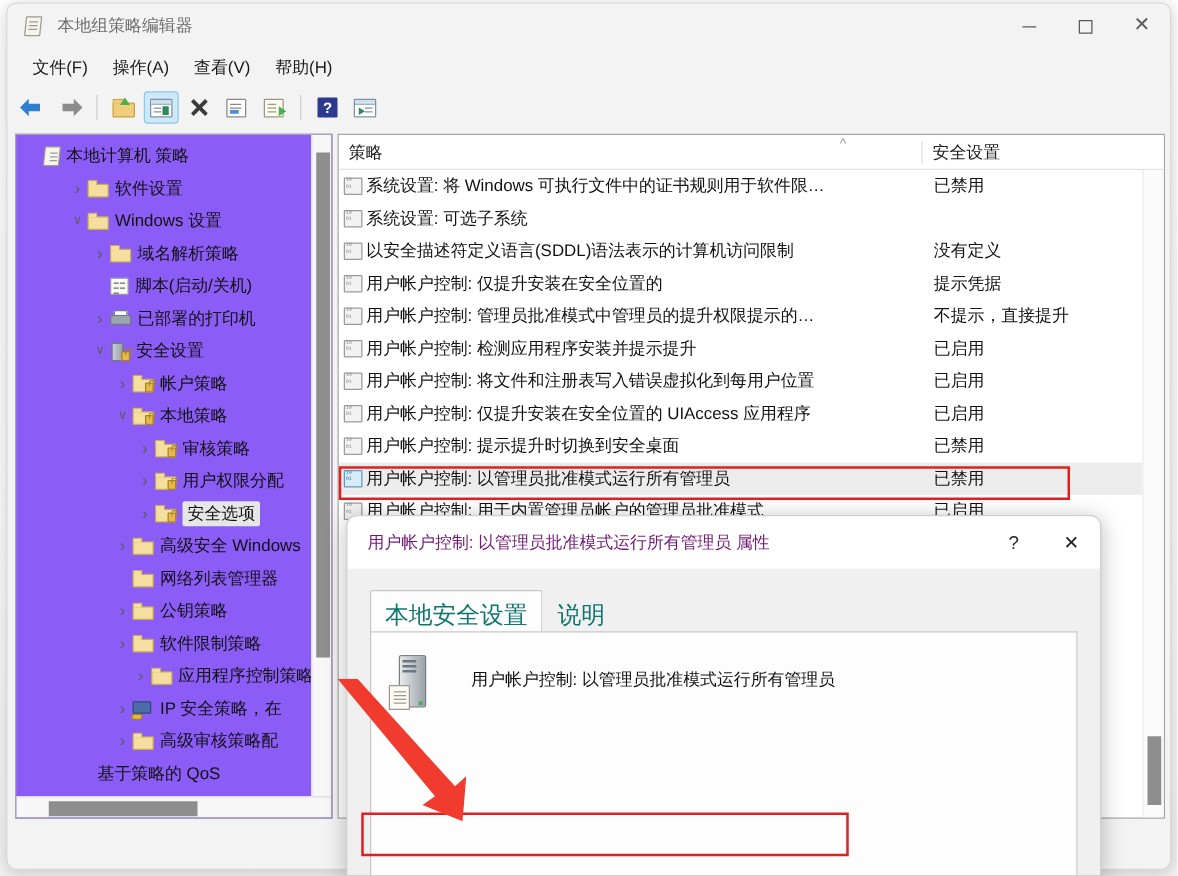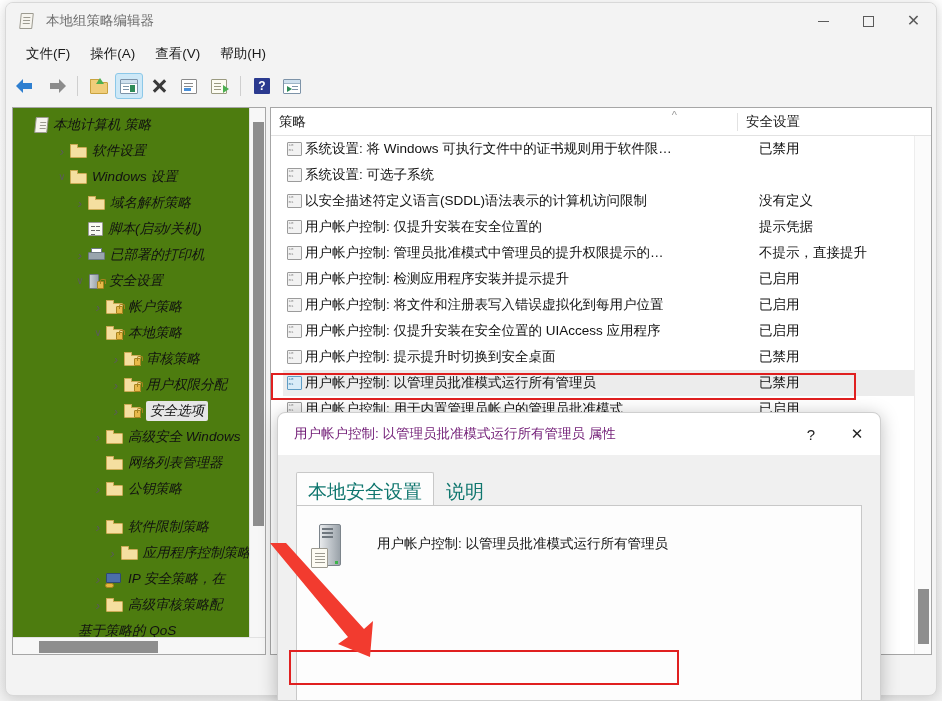--- a/index.html
+++ b/index.html
@@ -138,25 +138,25 @@
   
   .content {
     position:absolute; left:6px; top:104px;
     width:920px; height:548px;
     display:flex; gap:4px;
   }
 
   
   .tree-pane {
     width: 254px; height:100%;
-    background:#4d7c0f;
+    background:#8b5cf6;
     border:1px solid #a6a6a6;
     position:relative;
     overflow:hidden;
-    display:flex; flex-direction:column;font-style:italic;
+    display:flex; flex-direction:column;
   }
   .tree-scroll {
     flex:1; position:relative; overflow:hidden;
   }
   .tree-inner { padding:4px 0 0 0; }
   .tree-row {
     display:flex; align-items:center; height:26px;
     font-size:13.5px; color:#111; white-space:nowrap;
   }
   .tree-row .chev {
@@ -225,21 +225,21 @@
   .lh-col {
     font-size:13.5px; color:#1a1a1a; padding-left:8px; white-space:nowrap;
   }
   .lh-policy { width:466px; position:relative; }
   .lh-policy .sortmark {
     position:absolute; right:60px; top:-4px; color:#9a9a9a; font-size:11px;
   }
   .lh-setting { flex:1; border-left:1px solid #e2e2e2; }
 
   .list-body { flex:1; position:relative; overflow:hidden; }
-  .list-rows { position:absolute; left:12px; top:0; right:17px; }
+  .list-rows { position:absolute; left:0; top:0; right:17px; }
   .lrow {
     display:flex; align-items:center; height:26px; position:relative;
   }
   .lrow.selected { background:#ececec; }
   .lrow .licon { width:22px; flex:none; display:flex; justify-content:center; }
   .pol-ico {
     width:15px;height:14px;background:#f2f2f2;border:1px solid #9b9b9b;border-radius:1px;
     position:relative;
   }
   .pol-ico:after{
@@ -534,21 +534,21 @@
                 <span class="tlabel">网络列表管理器</span>
               </div>
               <div class="tree-row" style="padding-left: 78px;">
                 <span class="chev right"></span>
                 <div class="ti ti-fold">
                   <div class="fb"></div>
                   <div class="ft"></div>
                 </div>
                 <span class="tlabel">公钥策略</span>
               </div>
-              <div class="tree-row" style="padding-left: 78px; margin-top: 12px;">
+              <div class="tree-row" style="padding-left: 78px;">
                 <span class="chev right"></span>
                 <div class="ti ti-fold">
                   <div class="fb"></div>
                   <div class="ft"></div>
                 </div>
                 <span class="tlabel">软件限制策略</span>
               </div>
               <div class="tree-row" style="padding-left: 78px; justify-content: center;">
                 <span class="chev right"></span>
                 <div class="ti ti-fold">

